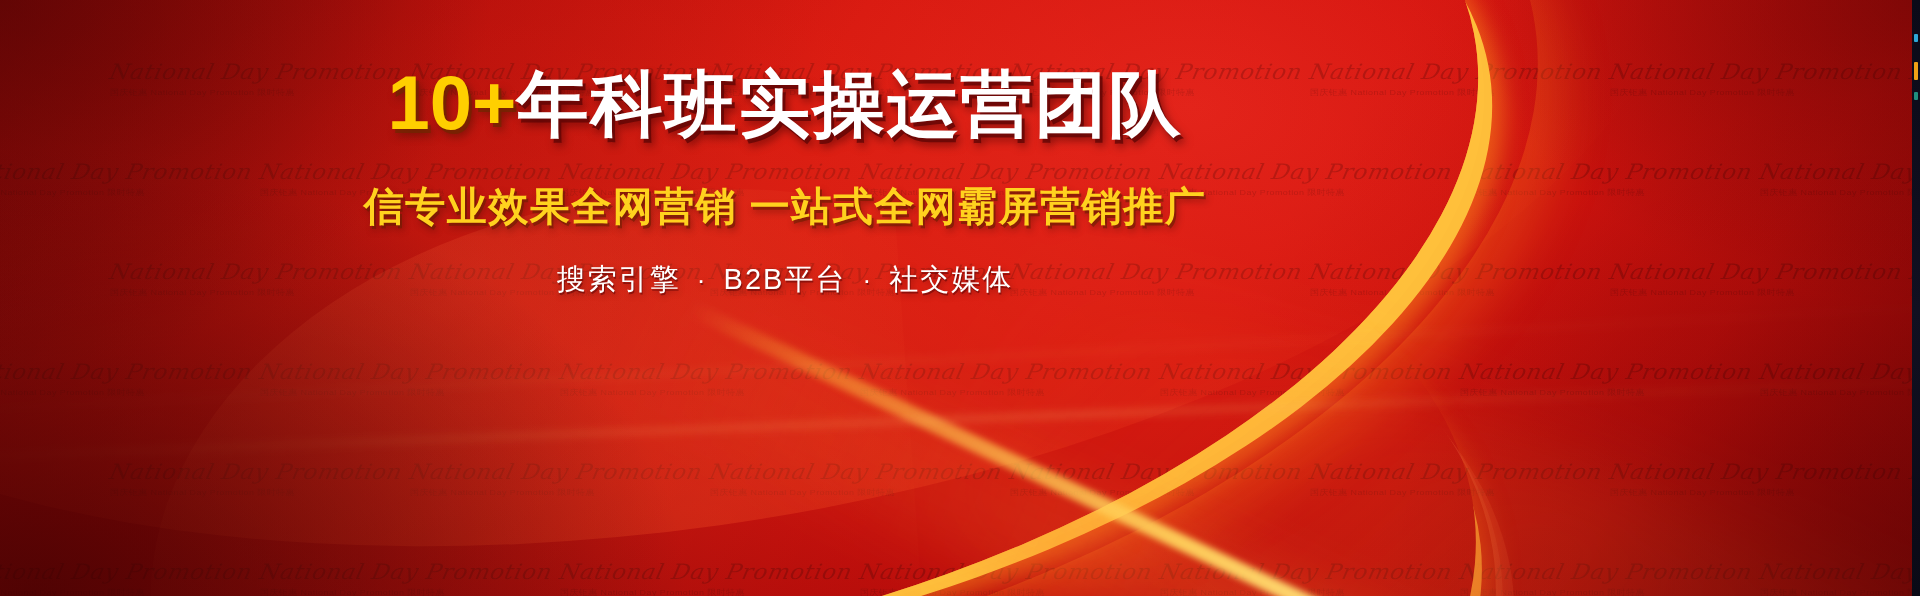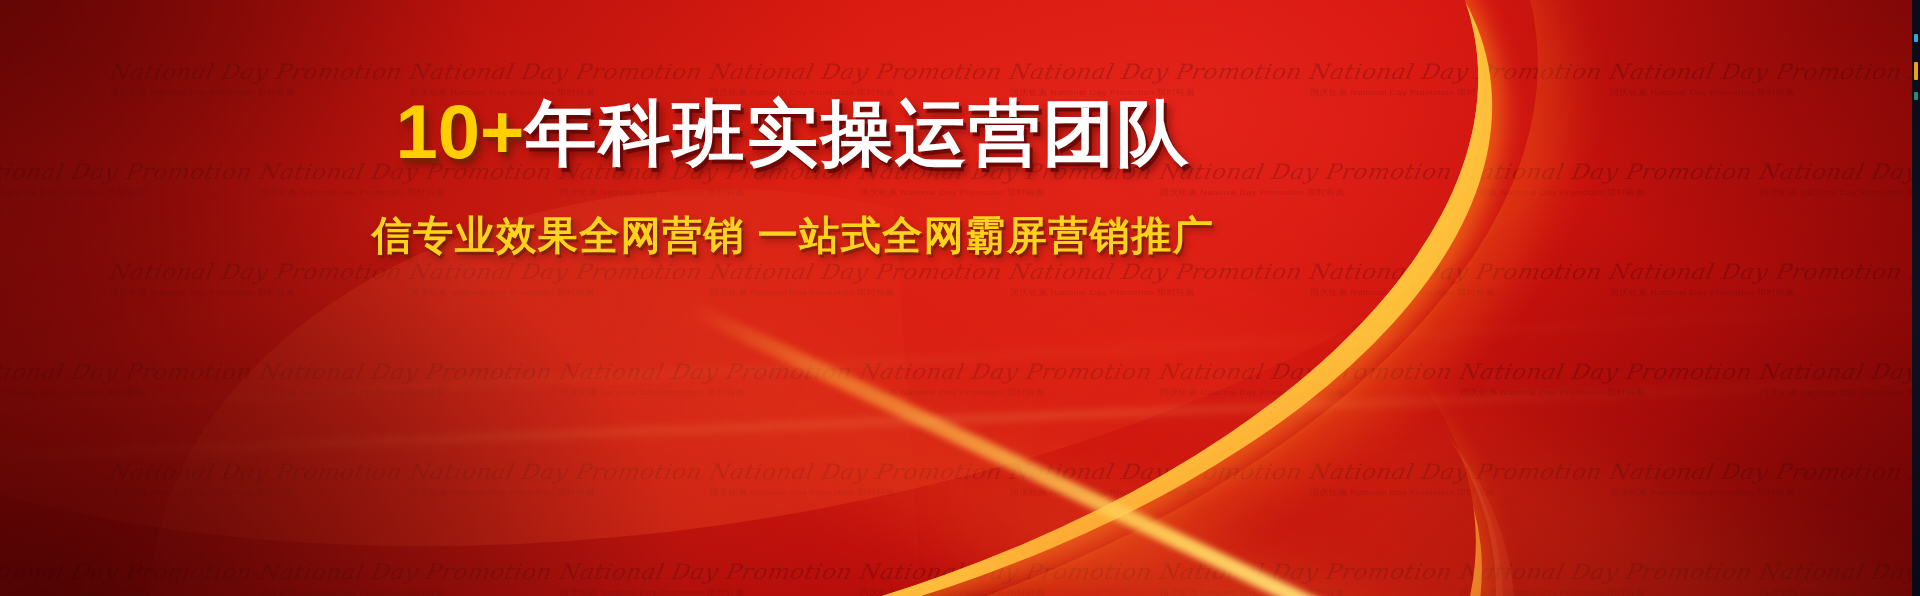--- a/index.html
+++ b/index.html
@@ -278,29 +278,29 @@
     width: 4px;
     border-radius: 1px;
   }
   .edge-dot.c1 { top: 34px;  height: 8px;  background: #2ea8d8; }
   .edge-dot.c2 { top: 62px;  height: 18px; background: #f0a017; }
   .edge-dot.c3 { top: 92px;  height: 8px;  background: #1f8e7e; }
 
   
   .content {
     position: absolute;
-    left: 8px;
+    left: 0;
     top: 0;
     width: 1570px;
     height: 596px;
     display: flex;
     flex-direction: column;
     align-items: center;
     justify-content: flex-start;
-    padding-top: 92px;
+    padding-top: 63px;
     box-sizing: border-box;
   }
 
   .headline {
     font-size: 72px;
     font-weight: bold;
     line-height: 1.05;
     color: #ffffff;
     letter-spacing: 2px;
     white-space: nowrap;
@@ -382,20 +382,27 @@
   <div class="vignette"></div>
 
   <div class="content">
 
     <div class="headline">
       <span class="num">10+</span><span>年科班实操运营团队</span>
     </div>
 
     <div class="subline">信专业效果全网营销  一站式全网霸屏营销推广</div>
 
+    <div class="tagline">
+      <span>搜索引擎</span>
+      <span class="dot">·</span>
+      <span>B2B平台</span>
+      <span class="dot">·</span>
+      <span>社交媒体</span>
+    </div>
 
   </div>
 
   <div class="edge-sliver">
     <div class="edge-dot c1"></div>
     <div class="edge-dot c2"></div>
     <div class="edge-dot c3"></div>
   </div>
 
 </div>

